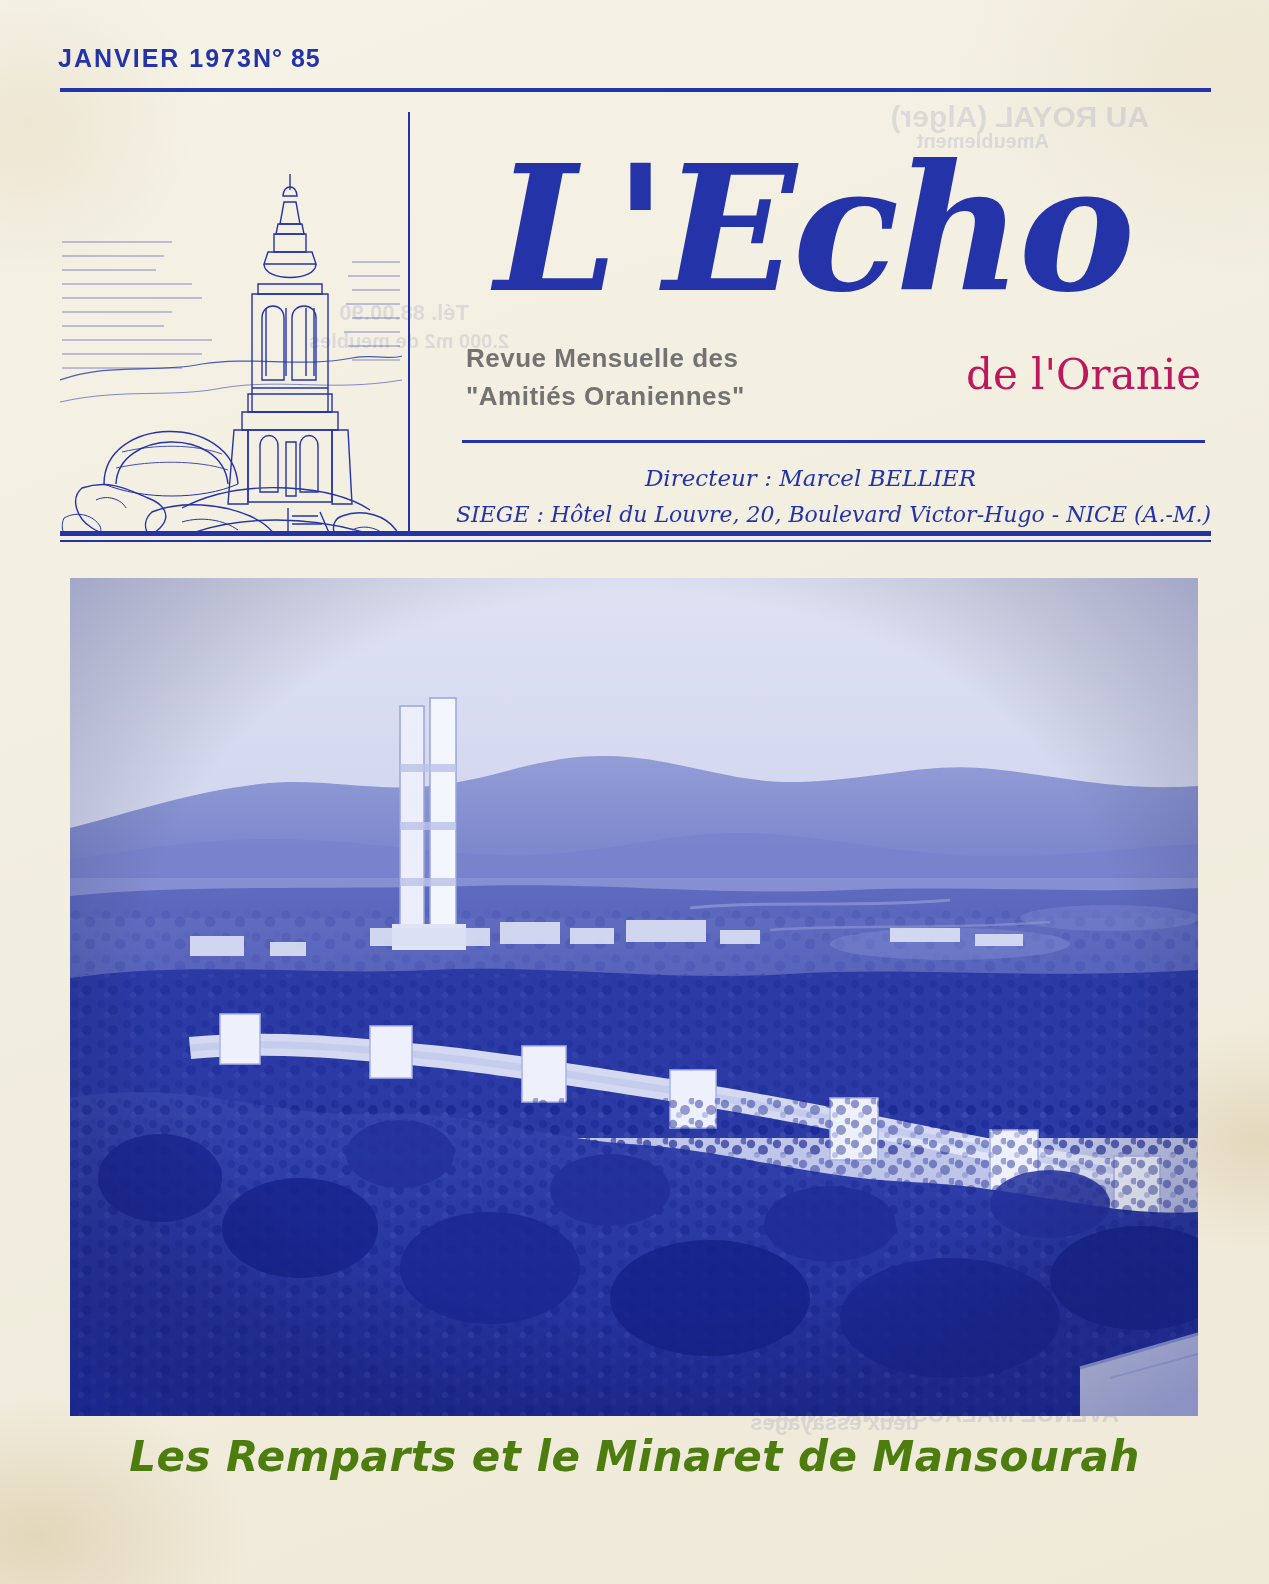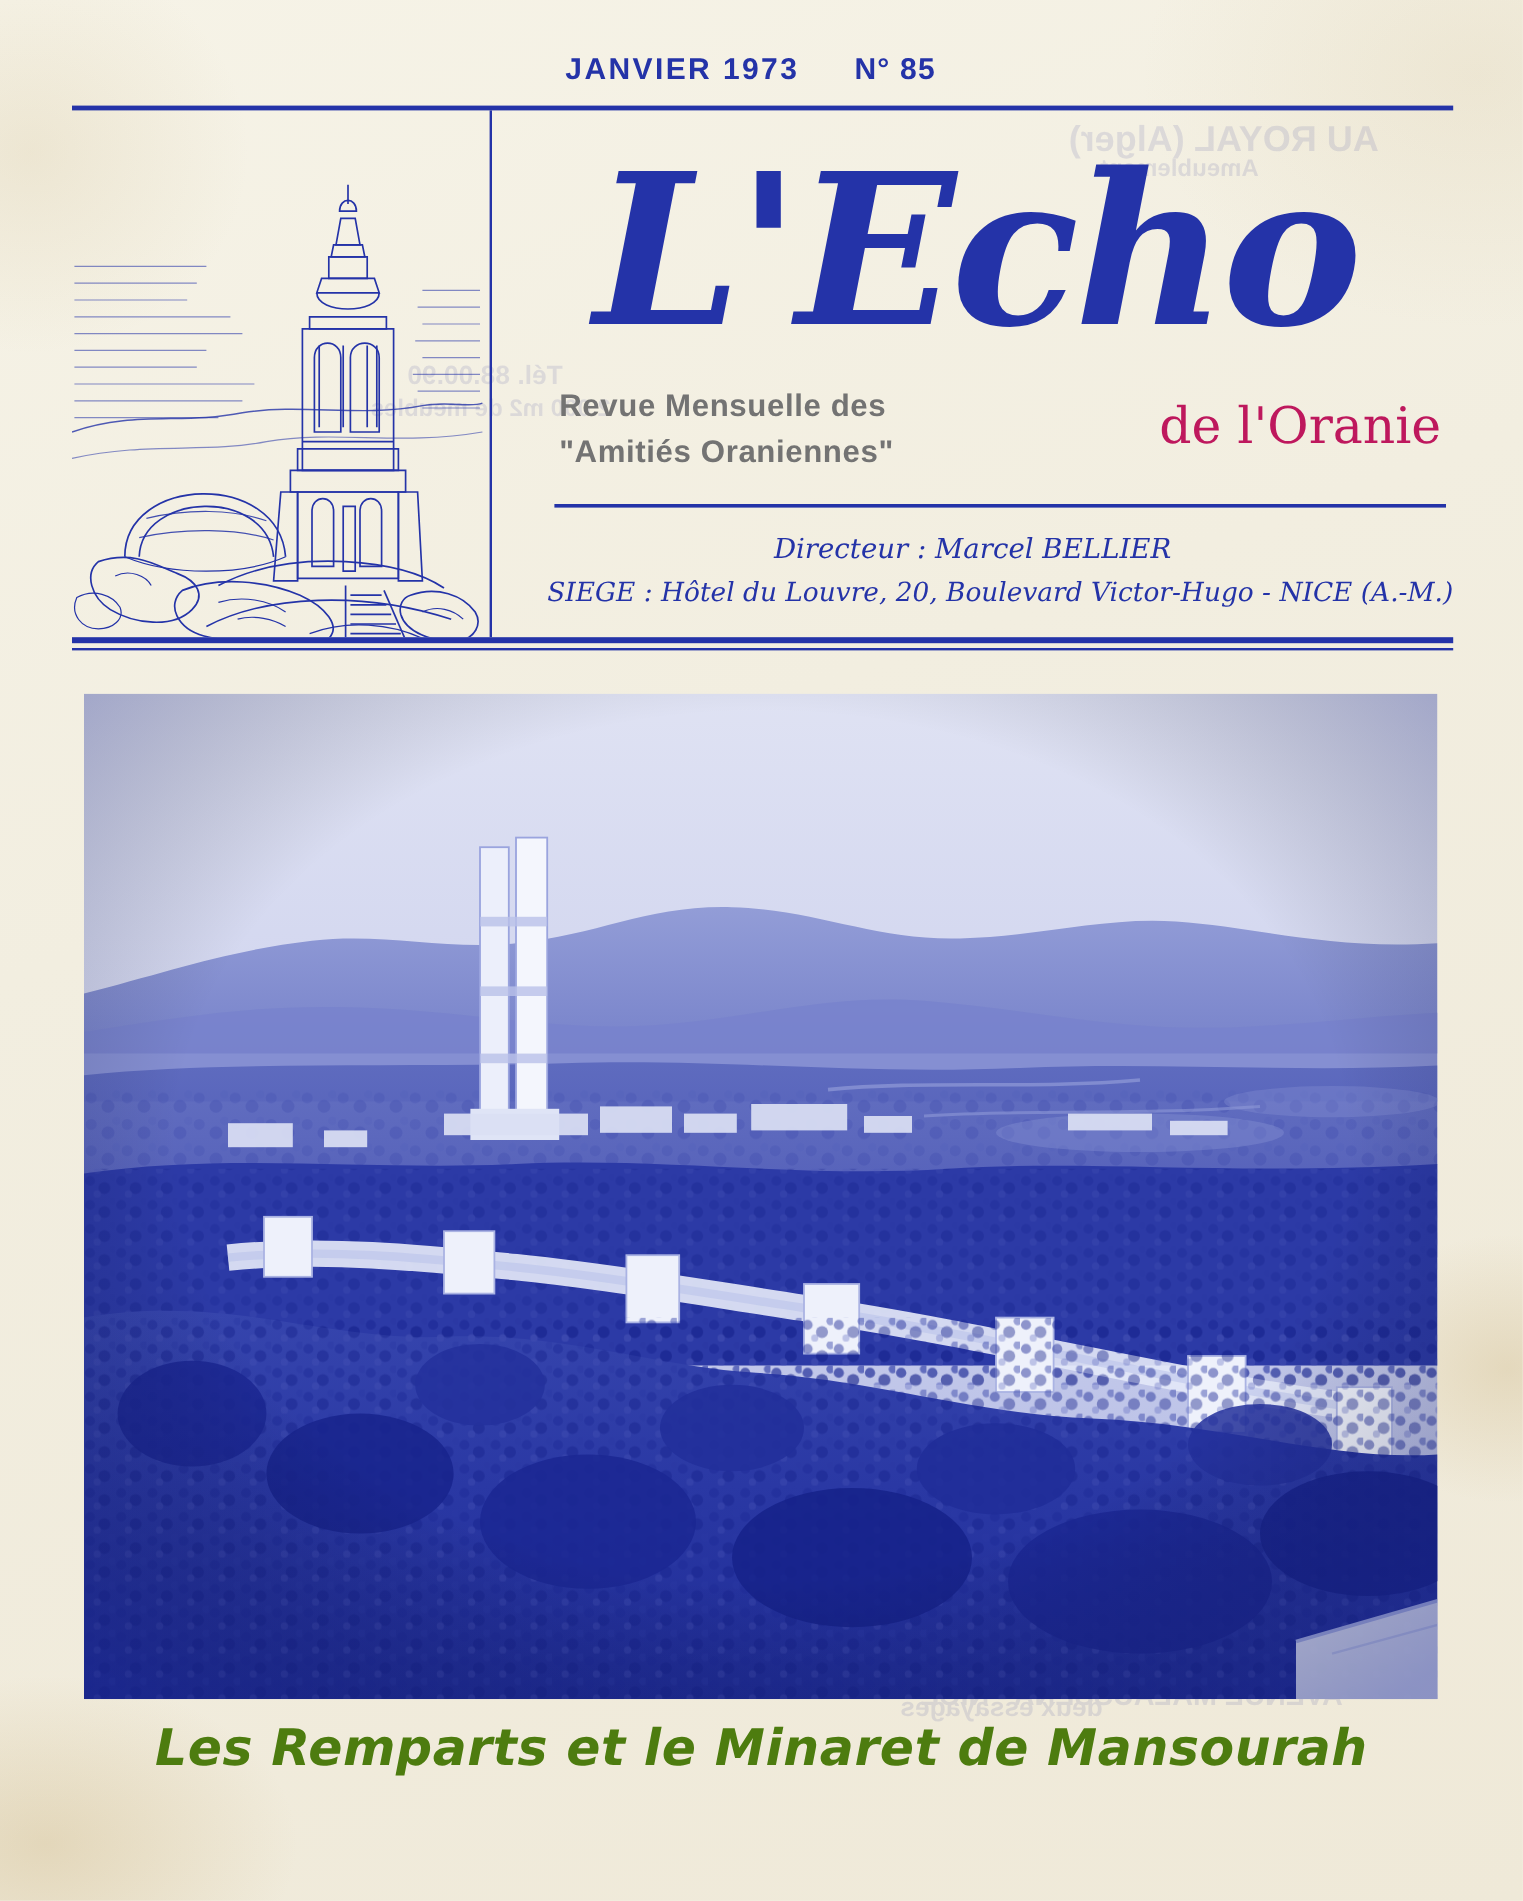--- a/index.html
+++ b/index.html
@@ -47,25 +47,24 @@
     color: #2433a8;
   }
 
   
   .topbar {
     position: absolute;
     top: 44px;
     left: 58px;
     right: 76px;
     display: flex;
-    justify-content: center;
+    justify-content: flex-start;
     align-items: baseline;
     font-weight: bold;
     color: #2433a8;
-    gap: 46px;
   }
   .issue-date {
     font-size: 25px;
     letter-spacing: 2px;
   }
   .issue-number {
     font-size: 25px;
     letter-spacing: 1px;
   }
 
@@ -85,20 +84,21 @@
     position: absolute;
     left: 0; right: 0;
     bottom: -11px;
     height: 2px;
     background: #2433a8;
   }
   .masthead-inner {
     position: absolute;
     inset: 0;
     display: flex;
+    margin-top: 20px;
   }
   .logo-cell {
     width: 348px;
     border-right: 2px solid #2433a8;
     position: relative;
     overflow: hidden;
   }
   .title-cell {
     flex: 1;
     position: relative;

